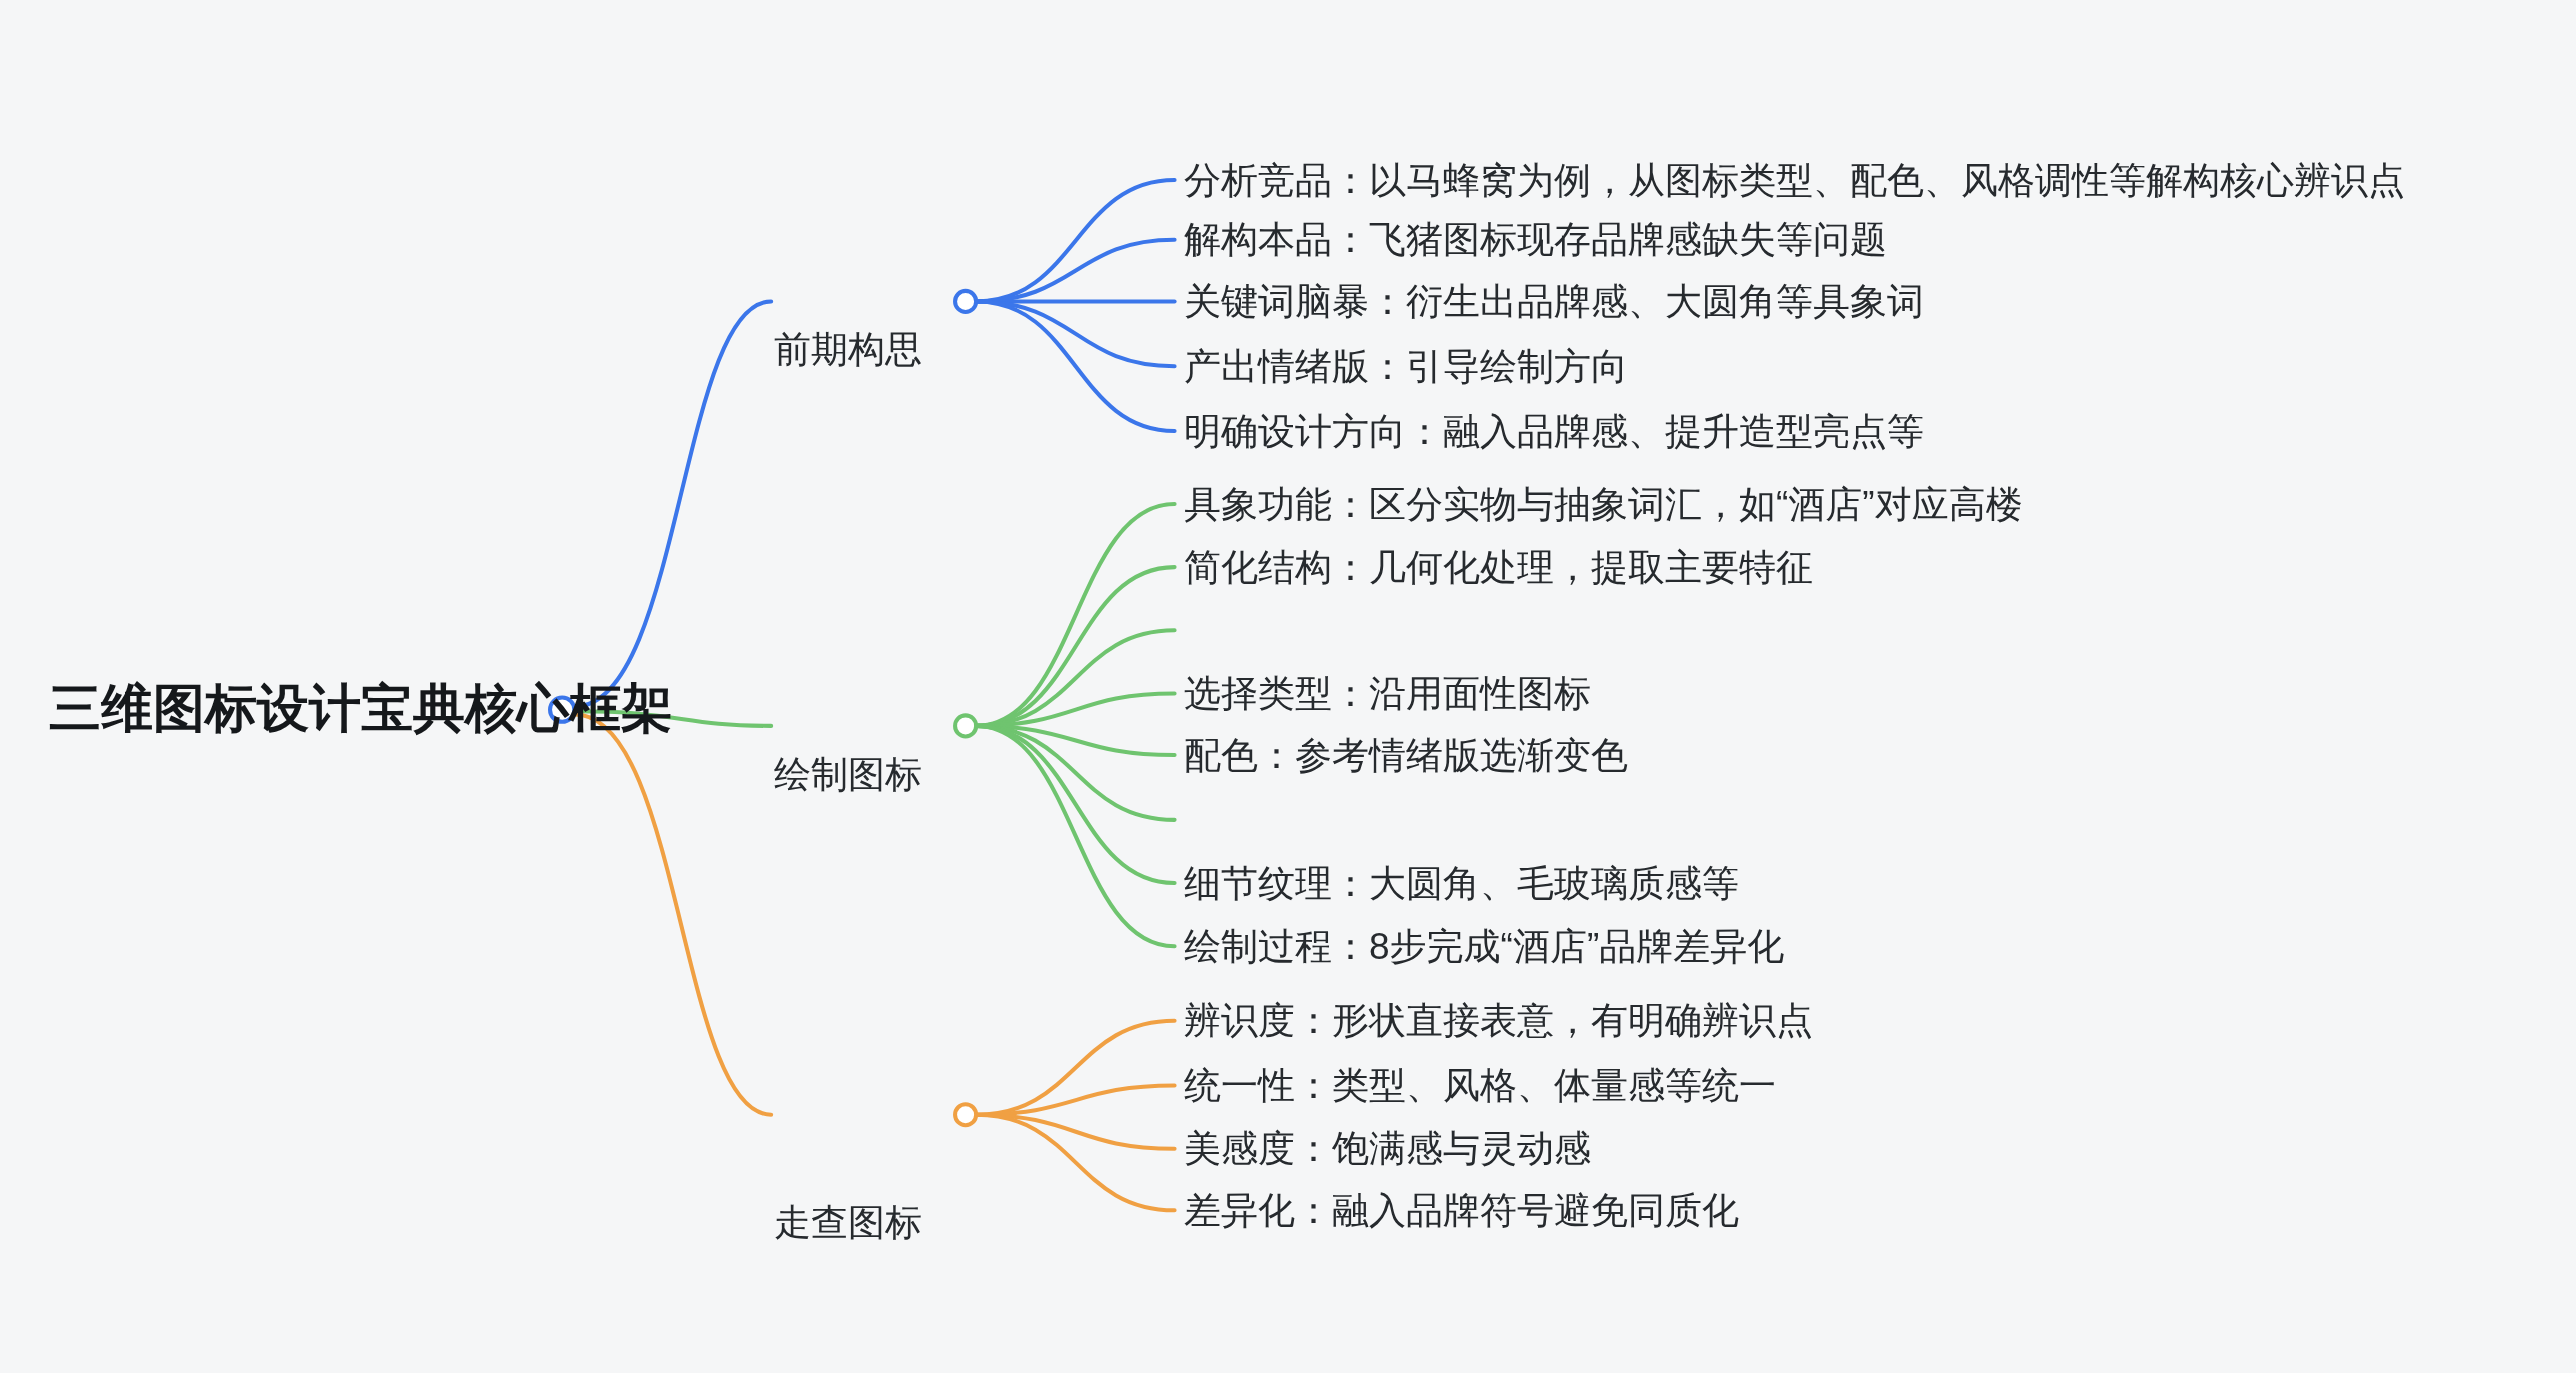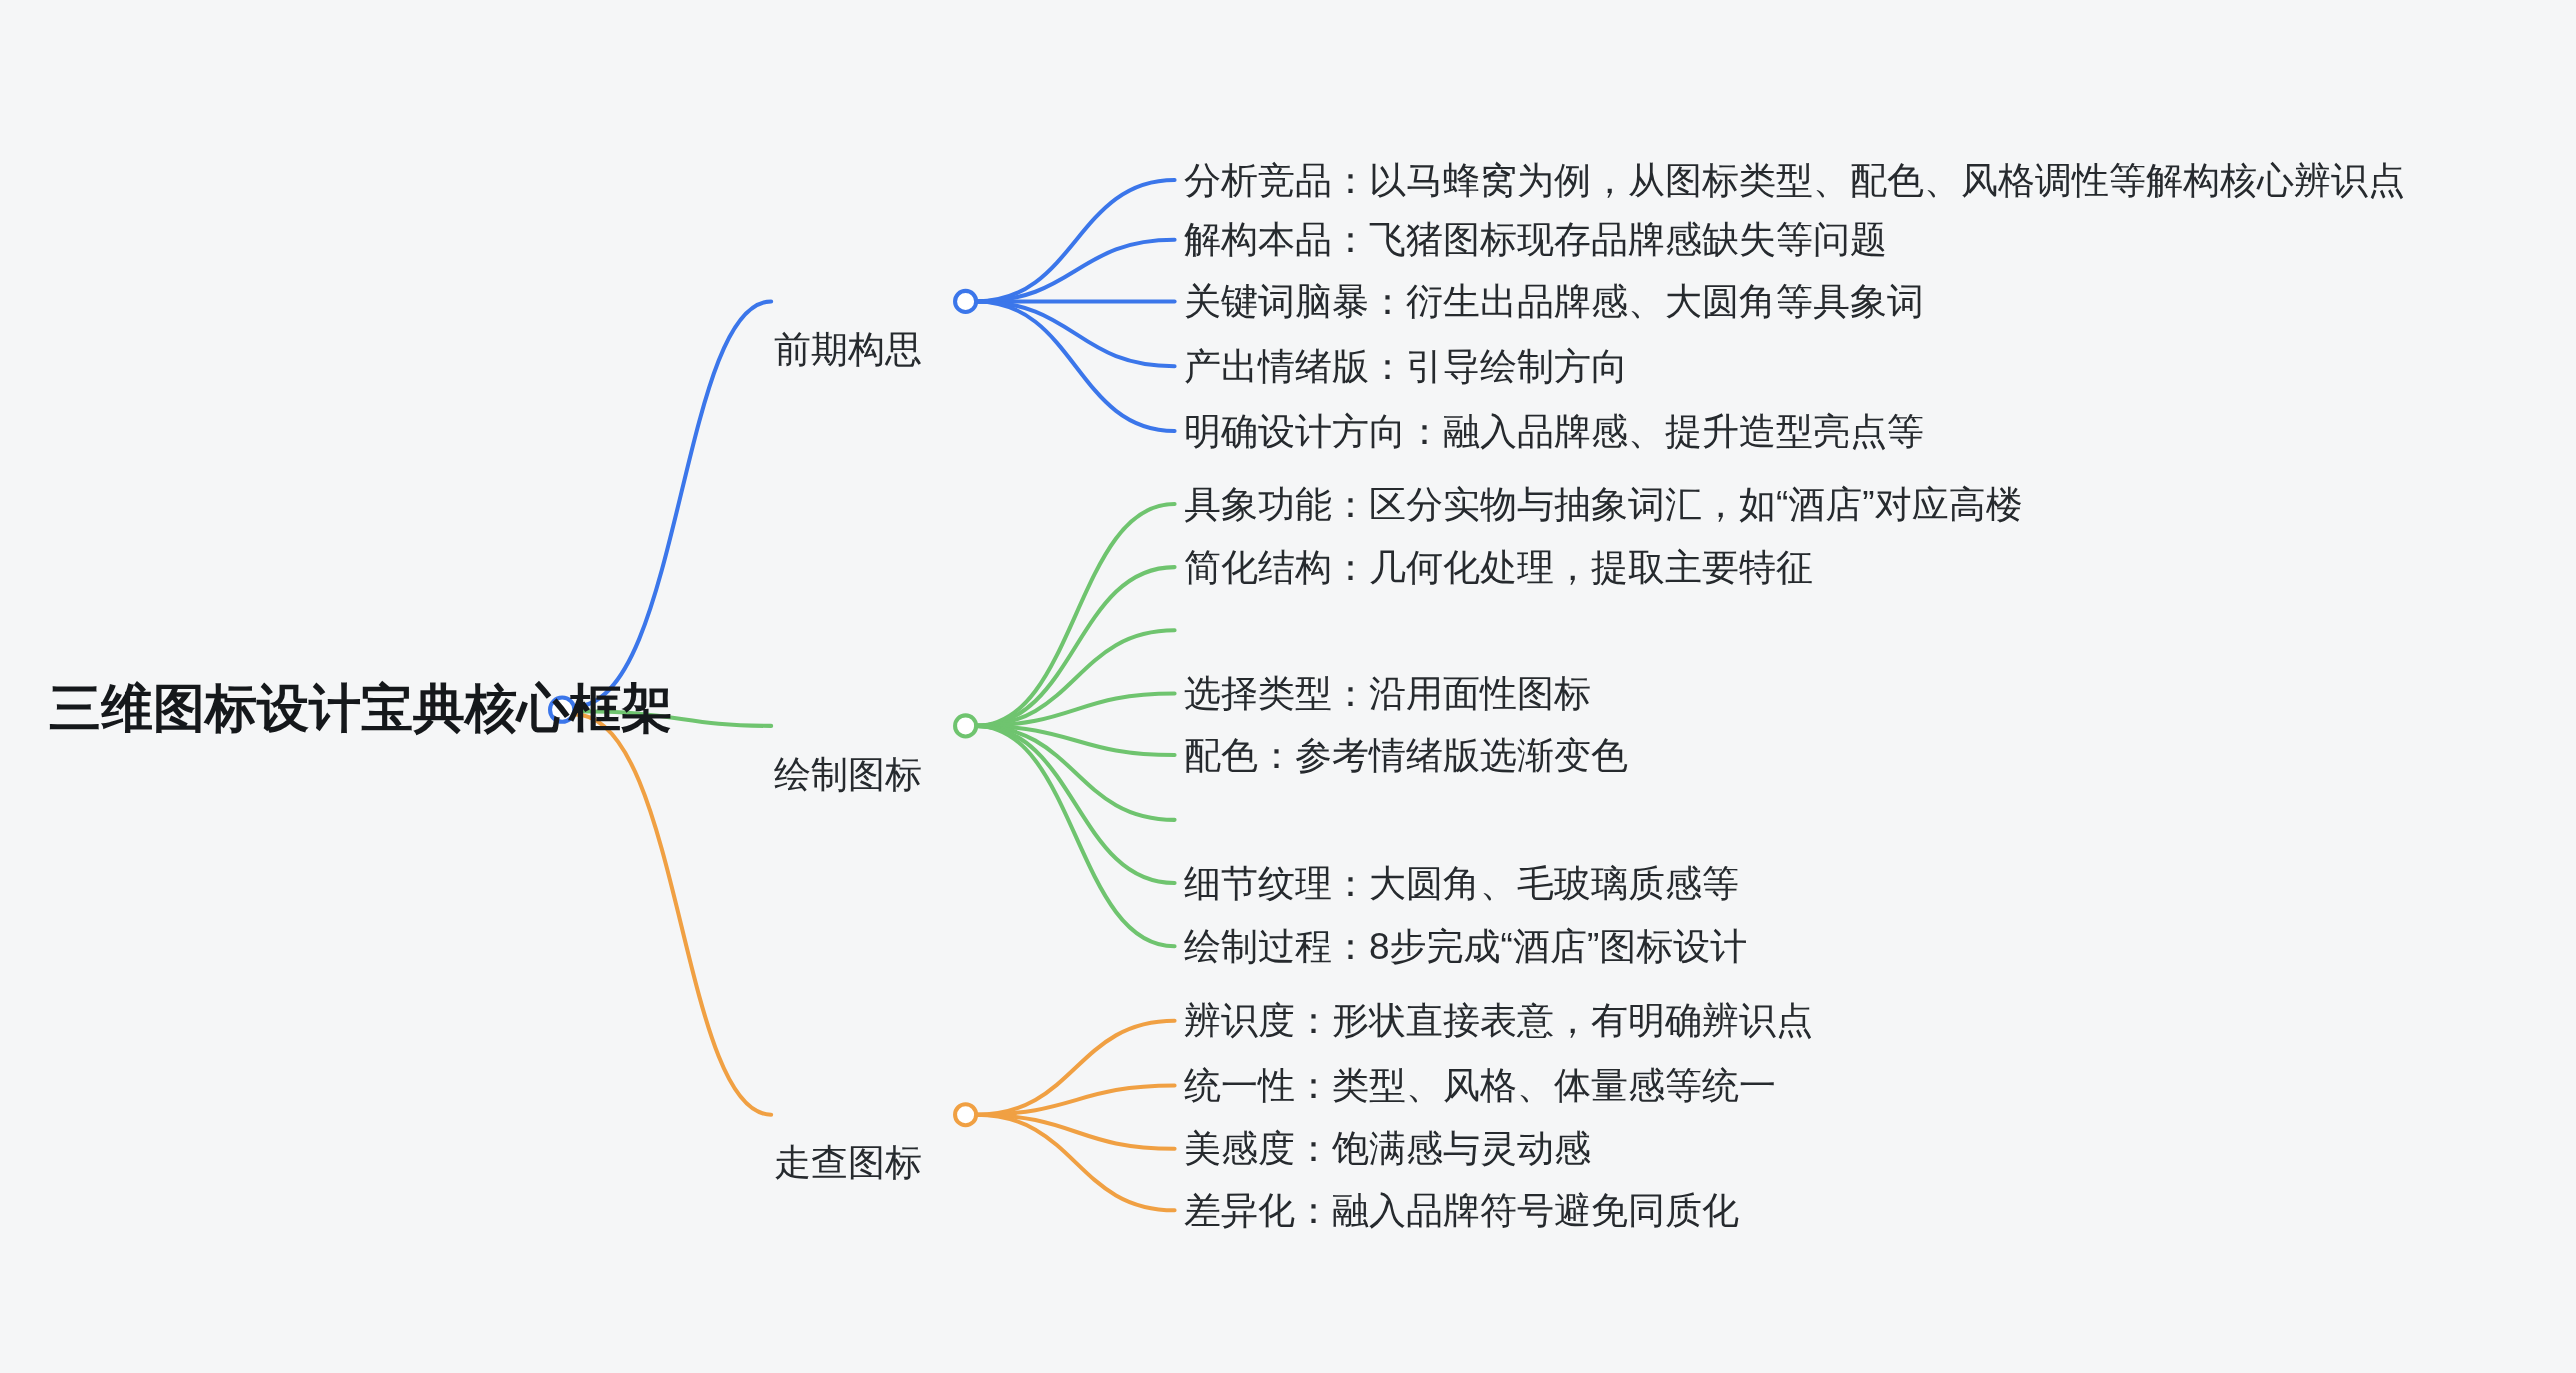--- a/index.html
+++ b/index.html
@@ -94,34 +94,34 @@
     <circle class="c-blue" cx="694" cy="876" r="15"></circle>
     <circle class="c-blue" cx="1192" cy="372" r="13"></circle>
     <circle class="c-green" cx="1192" cy="896" r="13"></circle>
     <circle class="c-orange" cx="1192" cy="1376" r="13"></circle>
   </svg>
 
   <div class="root">三维图标设计宝典核心框架</div>
 
   <div class="branch" style="top:277px">前期构思</div>
   <div class="branch" style="top:702px">绘制图标</div>
-  <div class="branch" style="top:1090px">走查图标</div>
+  <div class="branch" style="top:1150px">走查图标</div>
 
   <div class="leaf" style="top:156px">分析竞品：以马蜂窝为例，从图标类型、配色、风格调性等解构核心辨识点</div>
   <div class="leaf" style="top:215px">解构本品：飞猪图标现存品牌感缺失等问题</div>
   <div class="leaf" style="top:277px">关键词脑暴：衍生出品牌感、大圆角等具象词</div>
   <div class="leaf" style="top:342px">产出情绪版：引导绘制方向</div>
   <div class="leaf" style="top:407px">明确设计方向：融入品牌感、提升造型亮点等</div>
 
   <div class="leaf" style="top:480px">具象功能：区分实物与抽象词汇，如“酒店”对应高楼</div>
   <div class="leaf" style="top:543px">简化结构：几何化处理，提取主要特征</div>
   <div class="leaf" style="top:669px">选择类型：沿用面性图标</div>
   <div class="leaf" style="top:731px">配色：参考情绪版选渐变色</div>
   <div class="leaf" style="top:859px">细节纹理：大圆角、毛玻璃质感等</div>
-  <div class="leaf" style="top:922px">绘制过程：8步完成“酒店”图标设计</div>
+  <div class="leaf" style="top:922px">绘制过程：8步完成“酒店”品牌差异化</div>
 
   <div class="leaf" style="top:996px">辨识度：形状直接表意，有明确辨识点</div>
   <div class="leaf" style="top:1061px">统一性：类型、风格、体量感等统一</div>
   <div class="leaf" style="top:1124px">美感度：饱满感与灵动感</div>
   <div class="leaf" style="top:1186px">差异化：融入品牌符号避免同质化</div>
 
 </div>
 
 
 </body></html>

